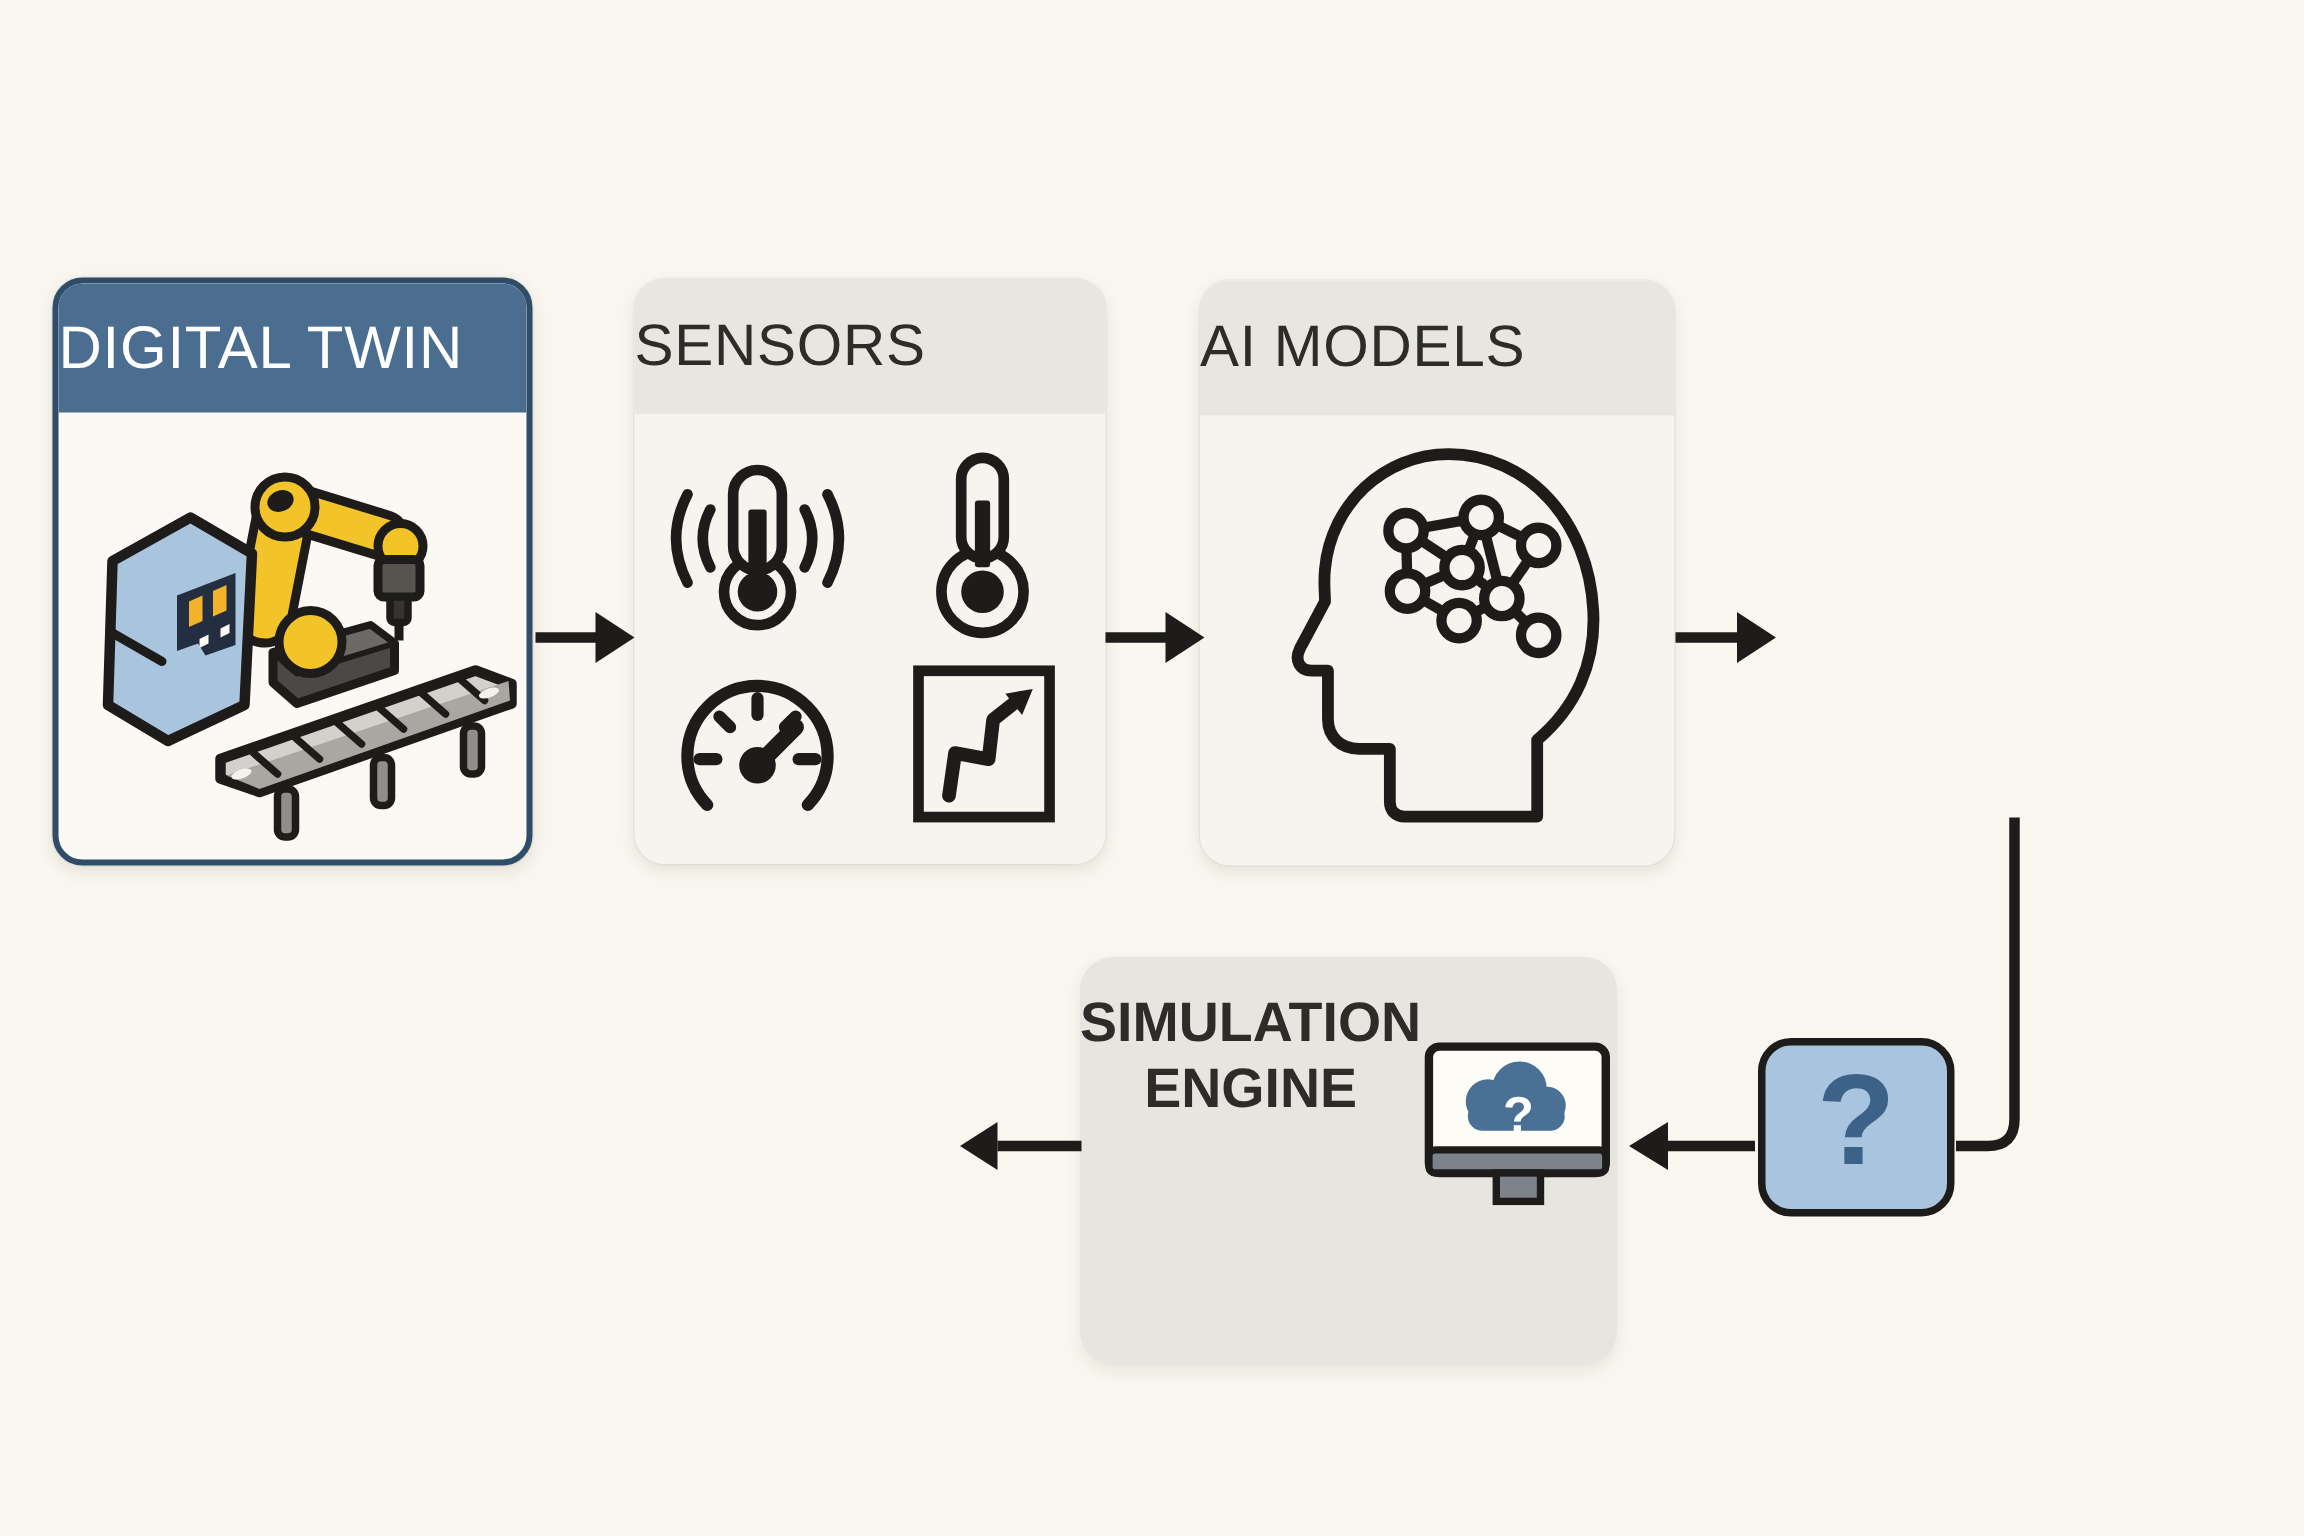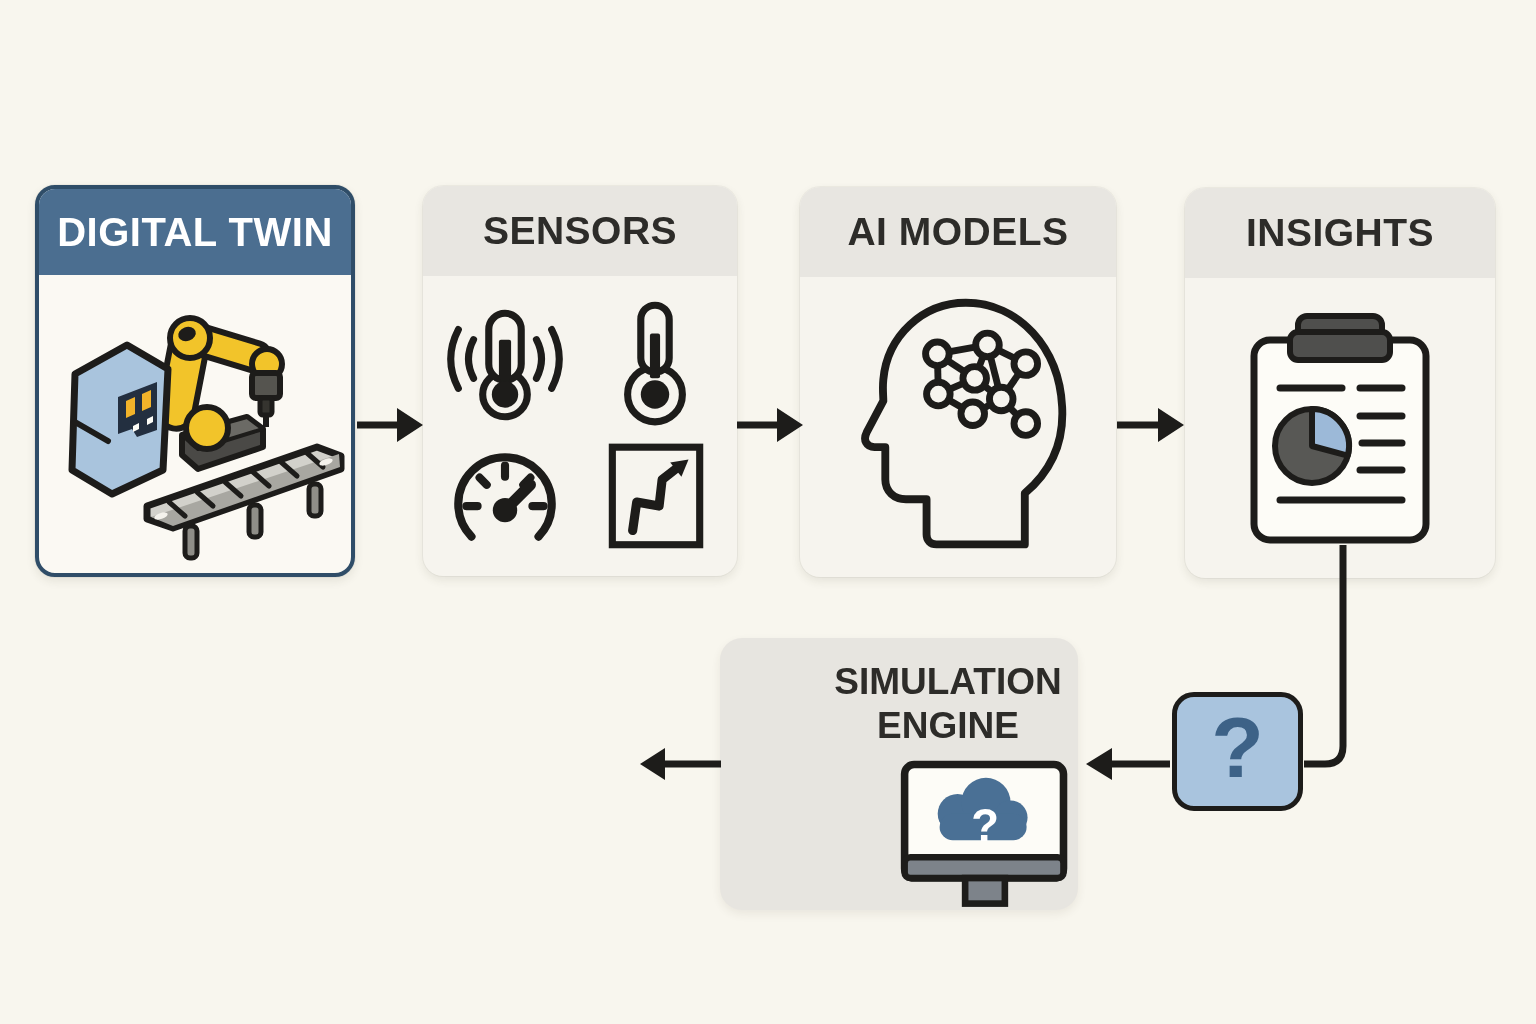--- a/index.html
+++ b/index.html
@@ -8,22 +8,22 @@
     background:#f8f6ee; overflow:hidden;
     font-family:"Liberation Sans", sans-serif;
   }
   
   .card {
     position:absolute; border-radius:20px; overflow:hidden;
     background:#f6f4ee;
     box-shadow:0 4px 10px rgba(60,55,40,.10), 0 0 0 1px rgba(0,0,0,.04);
   }
   .card-header {
-    height:90px; display:flex; align-items:center; justify-content:center;
-    font-weight:700; font-size:39px; letter-spacing:.5px;
+    height:90px; display:flex; align-items:center; 
+    font-weight:400; font-size:39px; letter-spacing:.5px;
     color:#2d2c29; background:#e8e6e1;
   }
   .card-body {
     position:absolute; left:0; right:0; top:90px; bottom:0;
     display:flex; align-items:center; justify-content:center;
   }
   #digital-twin {
     left:35px; top:185px; width:320px; height:392px;
     border:4px solid #2f4d68; background:#fbf9f3; box-sizing:border-box;
   }
@@ -43,21 +43,21 @@
   #process-optimization {
     position:absolute; left:273px; top:633px; width:364px; height:153px;
     background:#a9bfd7; border:4px solid #56789b; border-radius:18px;
     box-sizing:border-box; display:flex; align-items:center; justify-content:center;
     text-align:center; color:#ffffff; font-weight:700; font-size:39px;
     line-height:1.22; padding:0 34px; text-shadow:0 1px 1px rgba(40,60,80,.25);
   }
   #simulation-engine {
     position:absolute; left:720px; top:638px; width:358px; height:272px;
     background:#e7e5e0; border-radius:22px; box-sizing:border-box;
-    display:flex; flex-direction:column; align-items:flex-end; padding-top:22px;
+    display:flex; flex-direction:row; align-items:flex-start; padding-top:22px;
     box-shadow:0 4px 10px rgba(60,55,40,.08);
   }
   .sim-title {
     font-weight:700; font-size:37px; color:#2d2c29; text-align:center;
     line-height:1.2; width:260px;
   }
   #question-box {
     position:absolute; left:1172px; top:692px; width:131px; height:119px;
     background:#a9c4de; border:5px solid #1d1c1a; border-radius:22px;
     box-sizing:border-box; display:flex; align-items:center; justify-content:center;
@@ -200,44 +200,20 @@
         </svg>
         <svg width="122" height="128" viewBox="0 0 120 126">
           <rect x="18" y="12" width="86" height="96" fill="none" stroke="#1d1c1a" stroke-width="7"></rect>
           <path d="M38,94 L42,66 L64,70 L67,44 L81,33" fill="none" stroke="#1d1c1a" stroke-width="9" stroke-linecap="round" stroke-linejoin="round"></path>
           <polygon points="93,24 86,41 75,27" fill="#1d1c1a"></polygon>
         </svg>
       </div>
     </div>
   </div>
 
-  <div class="card" id="insights">
-    <div class="card-header">
-      <span>INSIGHTS</span>
-    </div>
-    <div class="card-body">
-      <svg width="200" height="240" viewBox="0 0 200 240">
-        <rect x="14" y="32" width="172" height="200" rx="16" fill="#fdfcf7" stroke="#1d1c1a" stroke-width="7"></rect>
-        <rect x="58" y="8" width="84" height="30" rx="9" fill="#4f4f4d" stroke="#1d1c1a" stroke-width="6"></rect>
-        <rect x="50" y="24" width="100" height="28" rx="8" fill="#4f4f4d" stroke="#1d1c1a" stroke-width="6"></rect>
-        <g stroke="#1d1c1a" stroke-width="7" stroke-linecap="round">
-          <line x1="40" y1="80" x2="102" y2="80"></line>
-          <line x1="120" y1="80" x2="162" y2="80"></line>
-          <line x1="120" y1="108" x2="162" y2="108"></line>
-          <line x1="122" y1="135" x2="162" y2="135"></line>
-          <line x1="120" y1="162" x2="162" y2="162"></line>
-          <line x1="40" y1="192" x2="162" y2="192"></line>
-        </g>
-        <g>
-          <circle cx="72" cy="138" r="37" fill="#585855" stroke="#1d1c1a" stroke-width="6"></circle>
-          <path d="M72,138 L72,101 A37,37 0 0 1 107.7,147.6 Z" fill="#9cb9d8" stroke="#1d1c1a" stroke-width="6" stroke-linejoin="round"></path>
-        </g>
-      </svg>
-    </div>
-  </div>
 
 
   <div id="simulation-engine">
     <div class="sim-title">SIMULATION ENGINE</div>
     <svg width="186" height="162" viewBox="0 0 186 162" style="margin-top:8px;">
       <rect x="8" y="8" width="168" height="120" rx="10" fill="#fdfcf7" stroke="#1d1c1a" stroke-width="8"></rect>
       <rect x="8" y="106" width="168" height="22" rx="6" fill="#7d838a" stroke="#1d1c1a" stroke-width="7"></rect>
       <rect x="72" y="128" width="42" height="27" fill="#7d838a" stroke="#1d1c1a" stroke-width="7"></rect>
       <g fill="#4a7095">
         <circle cx="64" cy="60" r="21"></circle>

